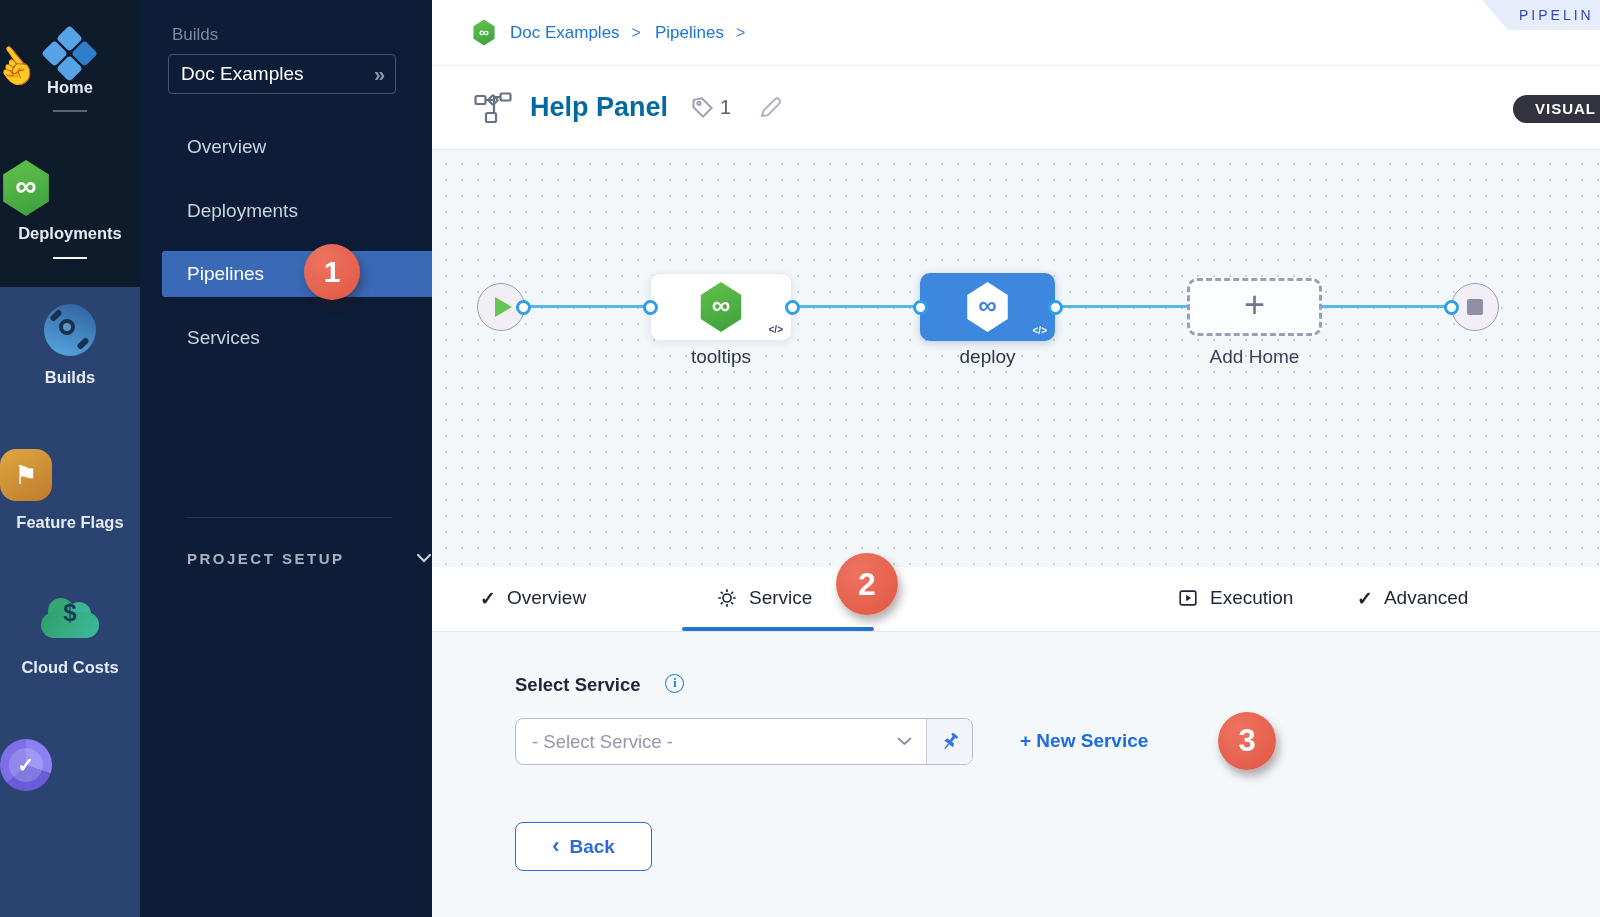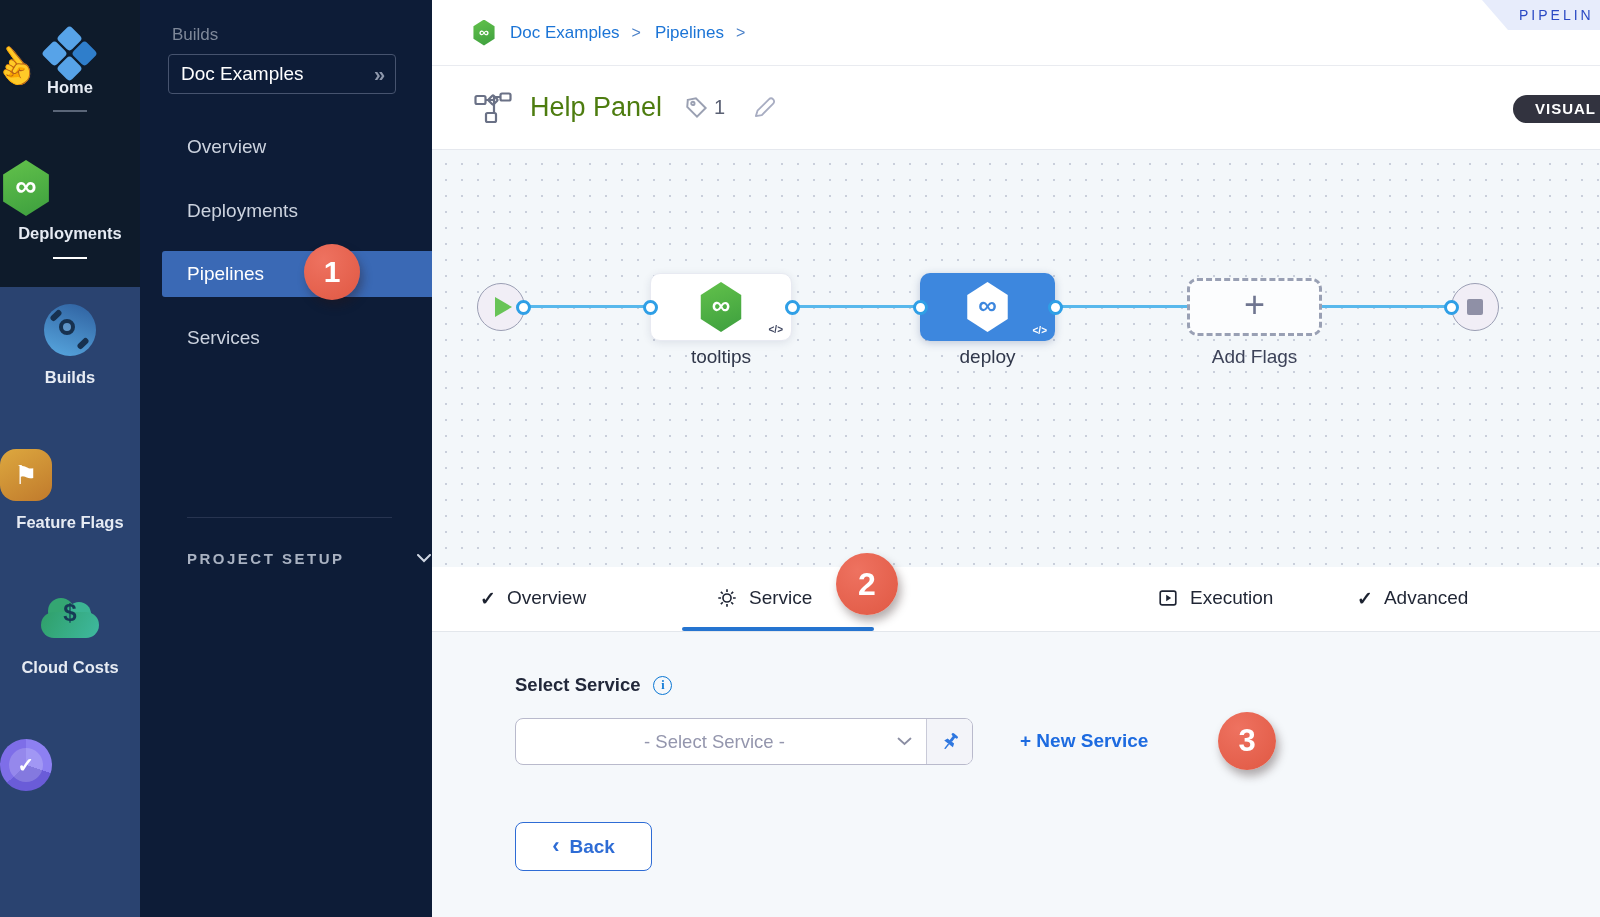--- a/index.html
+++ b/index.html
@@ -59,21 +59,21 @@
 
   
   .main { position:absolute; left:432px; top:0; width:1168px; height:917px; background:#fff; }
   .breadcrumb-bar { position:absolute; left:0; top:0; width:100%; height:66px; background:#fff; border-bottom:1px solid #e9ebf0; display:flex; align-items:center; }
   .crumb-logo { margin-left:40px; width:24px; height:26px; font-size:13px; }
   .crumb { margin-left:14px; font-size:17px; color:#1b74d6; cursor:pointer; }
   .crumb-sep { margin-left:12px; font-size:16px; color:#4a80c8; }
 
   .page-header { position:absolute; left:0; top:66px; width:100%; height:84px; background:#fff; border-bottom:1px solid #e5e8ee; display:flex; align-items:center; }
   .ph-icon { margin-left:42px; }
-  .page-title { margin-left:18px; font-size:27px; font-weight:normal; color:#4d7c0f; }
+  .page-title { margin-left:18px; font-size:27px; font-weight:bold; color:#0369a1; }
   .tag-group { margin-left:22px; display:flex; align-items:center; gap:4px; cursor:pointer; }
   .tag-count { font-size:20px; color:#5b6174; }
   .edit-pencil { margin-left:26px; cursor:pointer; }
   .visual-pill { position:absolute; right:-22px; top:29px; height:28px; padding:0 26px 0 22px; background:#32333f; border-radius:15px; color:#fff; font-size:15px; font-weight:bold; letter-spacing:1px; line-height:28px; cursor:pointer; }
 
   .pipeline-banner { position:absolute; right:0; top:0; height:30px; width:118px; background:#e7ecfb; clip-path:polygon(26px 100%, 0 0, 100% 0, 100% 100%); display:flex; align-items:center; z-index:50; }
   .pipeline-banner span { padding-left:37px; font-size:14px; font-weight:normal; letter-spacing:3px; color:#2b49c4; white-space:nowrap; }
 
   
   .canvas { position:absolute; left:0; top:150px; width:100%; height:417px;
@@ -97,25 +97,25 @@
   .node-label { position:absolute; top:196px; text-align:center; font-size:19px; color:#30374a; }
 
   
   .tab-bar { position:absolute; left:0; top:567px; width:100%; height:65px; background:#fff; border-bottom:1px solid #e3e7ec; }
   .tab { position:absolute; top:0; height:62px; display:flex; align-items:center; gap:11px; font-size:19px; color:#1f2534; font-weight:500; cursor:pointer; }
   .tab .check { font-size:19px; font-weight:bold; color:#1c2230; }
   .tab-underline { position:absolute; left:250px; bottom:0; width:192px; height:4px; background:#2574d0; border-radius:2px; }
 
   
   .form-section { position:absolute; left:0; top:632px; width:100%; height:285px; background:#f5f8fb; }
-  .select-label-row { position:absolute; left:83px; top:42px; display:flex; align-items:center; gap:13px; }
+  .select-label-row { position:absolute; left:83px; top:42px; display:flex; gap:25px; }
   .select-label { font-size:18.5px; font-weight:600; color:#22283a; }
   .info-icon { width:19px; height:19px; border:1.6px solid #0b77d4; border-radius:50%; color:#0b77d4; font-size:12px; font-weight:bold; text-align:center; line-height:16px; font-family:"Liberation Serif",serif; cursor:pointer; }
   .select-wrap { position:absolute; left:83px; top:86px; width:458px; height:47px; display:flex; border:1px solid #b9bacc; border-radius:8px; background:#fff; overflow:hidden; cursor:pointer; }
-  .select-main { flex:1; display:flex; align-items:center; padding:0 14px 0 16px;text-align:center; }
+  .select-main { flex:1; display:flex; align-items:center; padding:0 14px 0 16px; }
   .select-placeholder { flex:1; font-size:18.5px; color:#9496ad; }
   .pin-btn { width:46px; background:#f3f4f9; border-left:1px solid #c9cad8; display:flex; align-items:center; justify-content:center; cursor:pointer; }
   .new-service { position:absolute; left:588px; top:98px; font-size:19px; font-weight:600; color:#1d6be0; cursor:pointer; }
   .btn { position:absolute; top:190px; height:49px; border-radius:8px; font-size:19px; font-weight:bold; display:flex; align-items:center; justify-content:center; gap:10px; cursor:pointer; }
   .btn-back { left:83px; width:137px; background:#fff; border:1.5px solid #2e6cd5; color:#2e6cd5; }
   .btn-continue { left:239px; width:181px; background:#2e6cd5; border:1.5px solid #2e6cd5; color:#fff; }
   .btn .chev { font-size:22px; font-weight:bold; margin-top:-2px; }
 
   
   .cursor { position:absolute; left:-8px; top:46px; font-size:36px; color:#fff; transform:rotate(-38deg); text-shadow:0 0 2px #1a2233, 1px 1px 2px #1a2233; z-index:60; }
@@ -262,38 +262,38 @@
 
       <span class="port" style="left:84px;  top:150px"></span>
       <span class="port" style="left:211px; top:150px"></span>
       <span class="port" style="left:353px; top:150px"></span>
       <span class="port" style="left:481px; top:150px"></span>
       <span class="port" style="left:616px; top:150px"></span>
       <span class="port" style="left:1012px;top:150px"></span>
 
       <div class="node-label" style="left:218px;width:142px">tooltips</div>
       <div class="node-label" style="left:488px;width:135px">deploy</div>
-      <div class="node-label" style="left:755px;width:135px;color:#3c4258">Add Flags</div>
+      <div class="node-label" style="left:755px;width:135px;color:#3c4258">Add Home</div>
     </div>
 
     <div class="tab-bar">
       <div class="tab" style="left:48px">
         <span class="check">✓</span>
         <span>Overview</span>
       </div>
       <div class="tab" style="left:284px">
         <svg width="22" height="22" viewBox="0 0 24 24">
           <g fill="none" stroke="#1f2534" stroke-width="1.8">
             <circle cx="12" cy="12" r="4.4"></circle>
             <path d="M12 2.5 V5.5 M12 18.5 V21.5 M2.5 12 H5.5 M18.5 12 H21.5 M5.3 5.3 L7.4 7.4 M16.6 16.6 L18.7 18.7 M18.7 5.3 L16.6 7.4 M7.4 16.6 L5.3 18.7"></path>
           </g>
         </svg>
         <span>Service</span>
       </div>
-      <div class="tab" style="left:725px">
+      <div class="tab" style="left:745px">
         <svg width="22" height="22" viewBox="0 0 24 24">
           <g fill="none" stroke="#1f2534" stroke-width="1.8">
             <rect x="3.5" y="4.5" width="17" height="15" rx="2"></rect>
             <path d="M10 8.5 L15.5 12 L10 15.5 Z" fill="#1f2534" stroke="none"></path>
           </g>
         </svg>
         <span>Execution</span>
       </div>
       <div class="tab" style="left:925px">
         <span class="check">✓</span>

